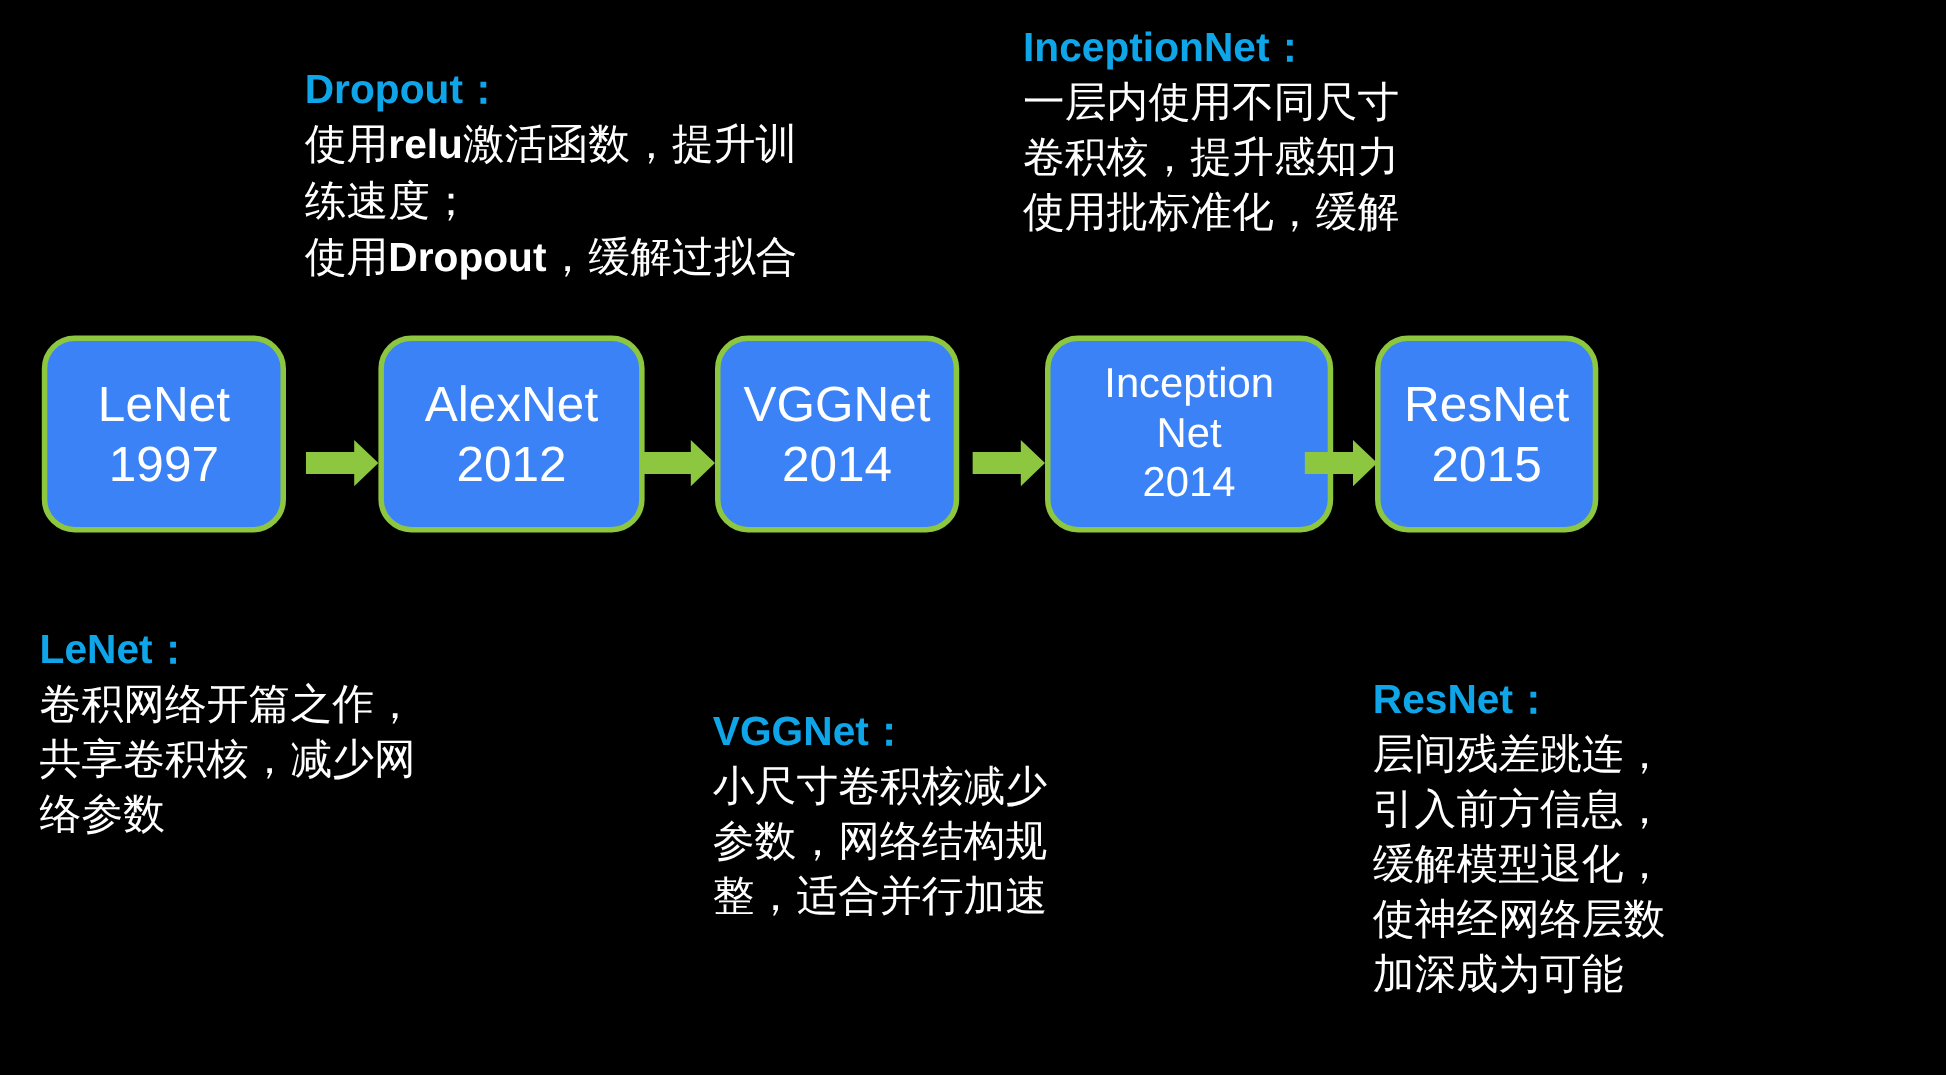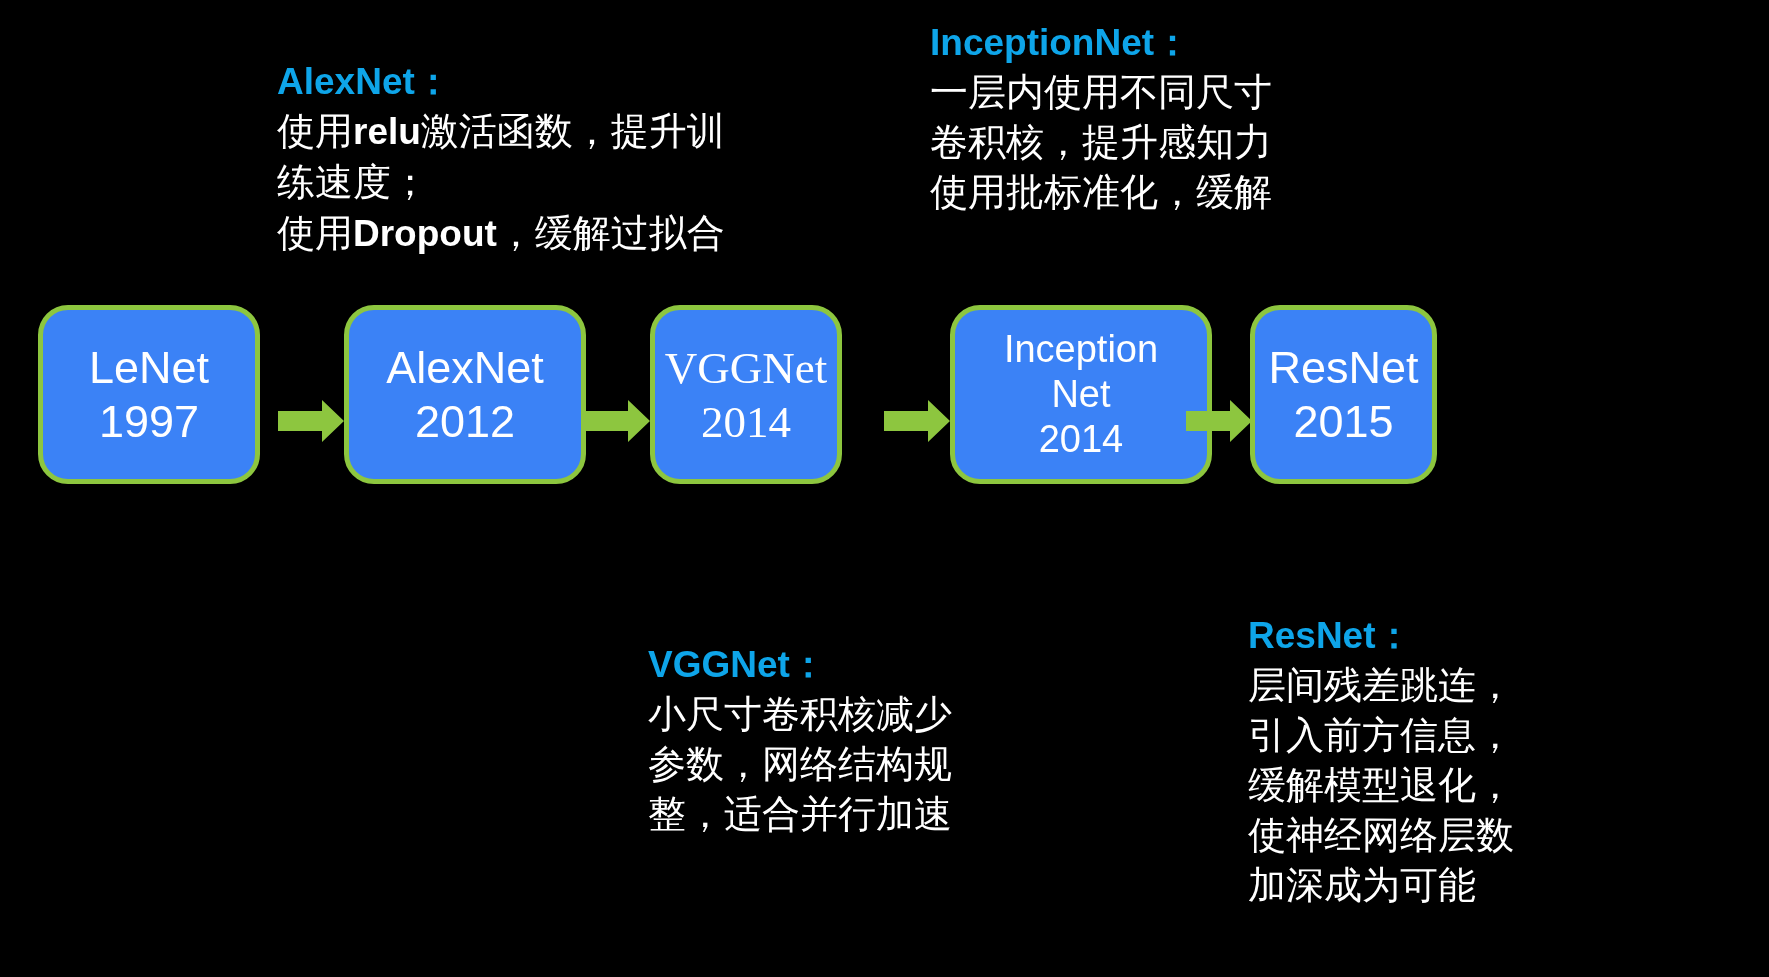--- a/index.html
+++ b/index.html
@@ -85,44 +85,44 @@
     line-height: 54px;
   }
   .node.three .nm,
   .node.three .yr {
     font-size: 38px;
     line-height: 45px;
   }
 
   #node-0 { left: 38px;   width: 222px; }
   #node-1 { left: 344px;  width: 242px; }
-  #node-2 { left: 650px;  width: 192px; font-family: Liberation Serif, serif; }
+  #node-2 { left: 650px;  width: 222px; }
   #node-3 { left: 950px;  width: 262px; }
-  #node-4 { left: 1250px; width: 187px; }
+  #node-4 { left: 1250px; width: 203px; }
 
   
   .arrow {
     position: absolute;
     top: 95px;
     width: 66px;
     height: 42px;
   }
   #arrow-0 { left: 278px; }
   #arrow-1 { left: 584px; }
   #arrow-2 { left: 884px; }
   #arrow-3 { left: 1186px; }
   .arrow svg { display: block; width: 100%; height: 100%; }
 </style>
 </head>
 <body>
 
 <div id="stage">
 
   <div class="annot" id="annot-alexnet">
-    <div class="hdr">AlexNet：</div>
+    <div class="hdr">Dropout：</div>
     <div class="cn"><span>使用</span><span class="lat">relu</span><span>激活函数，提升训</span></div>
     <div class="cn"><span>练速度；</span><span class="lat"></span><span></span></div>
     <div class="cn"><span>使用</span><span class="lat">Dropout</span><span>，缓解过拟合</span></div>
   </div>
 
   <div class="annot" id="annot-inception">
     <div class="hdr">InceptionNet：</div>
     <div class="cn">一层内使用不同尺寸</div>
     <div class="cn">卷积核，提升感知力</div>
     <div class="cn">使用批标准化，缓解</div>
@@ -175,20 +175,26 @@
       </svg>
     </div>
 
     <div class="node" id="node-4">
       <div class="nm">ResNet</div>
       <div class="yr">2015</div>
     </div>
 
   </div>
 
+  <div class="annot" id="annot-lenet">
+    <div class="hdr">LeNet：</div>
+    <div class="cn">卷积网络开篇之作，</div>
+    <div class="cn">共享卷积核，减少网</div>
+    <div class="cn">络参数</div>
+  </div>
 
   <div class="annot" id="annot-resnet">
     <div class="hdr">ResNet：</div>
     <div class="cn">层间残差跳连，</div>
     <div class="cn">引入前方信息，</div>
     <div class="cn">缓解模型退化，</div>
     <div class="cn">使神经网络层数</div>
     <div class="cn">加深成为可能</div>
   </div>
 

